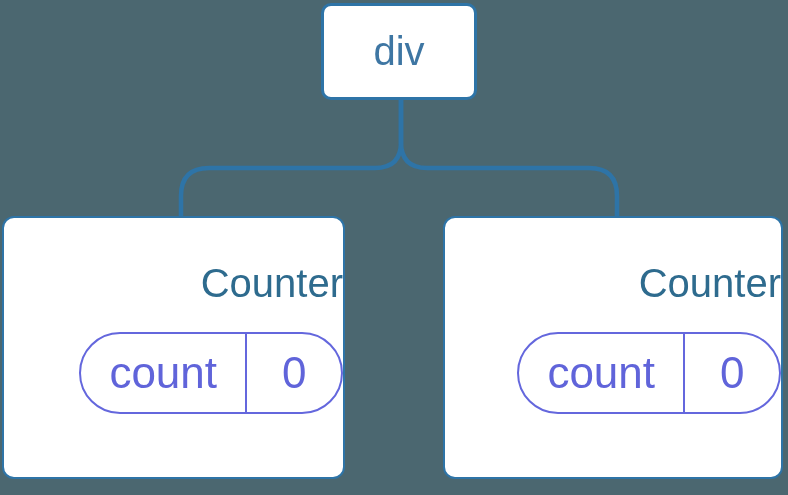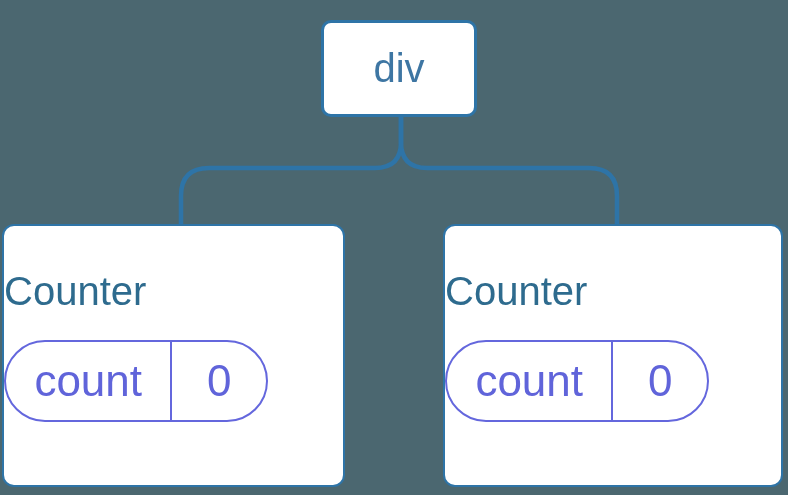--- a/index.html
+++ b/index.html
@@ -23,43 +23,43 @@
     pointer-events: none;
   }
   .connector-svg path {
     fill: none;
     stroke: #2E74A7;
     stroke-width: 4.5;
   }
   .root-node {
     position: absolute;
     left: 321px;
-    top: 20px;
+    top: 3px;
     width: 156px;
     height: 97px;
     box-sizing: border-box;
     background: #FFFFFF;
     border: 3px solid #2E74A7;
     border-radius: 10px;
     display: flex;
     align-items: center;
     justify-content: center;
     font-size: 40px;
     color: #3E76A3;
   }
   .counter-card {
     position: absolute;
-    top: 224px;
+    top: 216px;
     box-sizing: border-box;
     background: #FFFFFF;
     border: 2.5px solid #2E74A7;
     border-radius: 12px;
     display: flex;
     flex-direction: column;
-    align-items: flex-start;
+    align-items: flex-end;
     padding-top: 42px;
     gap: 26px;
   }
   .counter-card.left  { left: 2px;   width: 343px; height: 263px; }
   .counter-card.right { left: 443px; width: 340px; height: 263px; }
   .counter-title {
     font-size: 40px;
     line-height: 1.15;
     color: #2E6B8E;
   }

